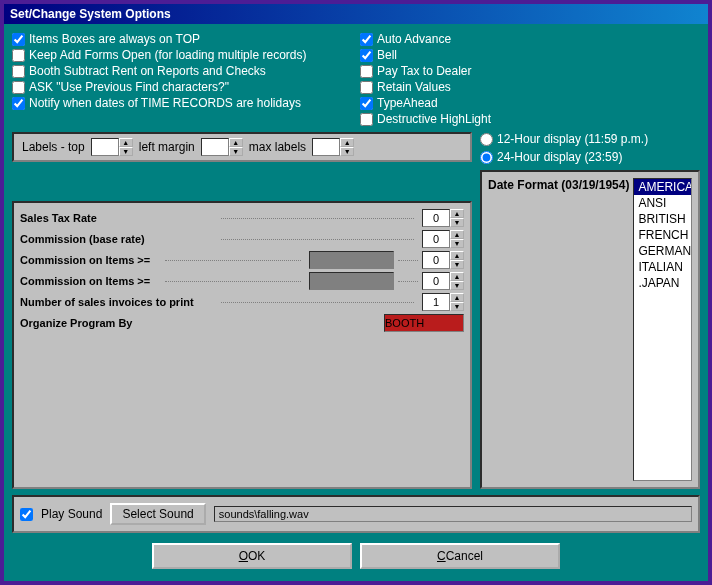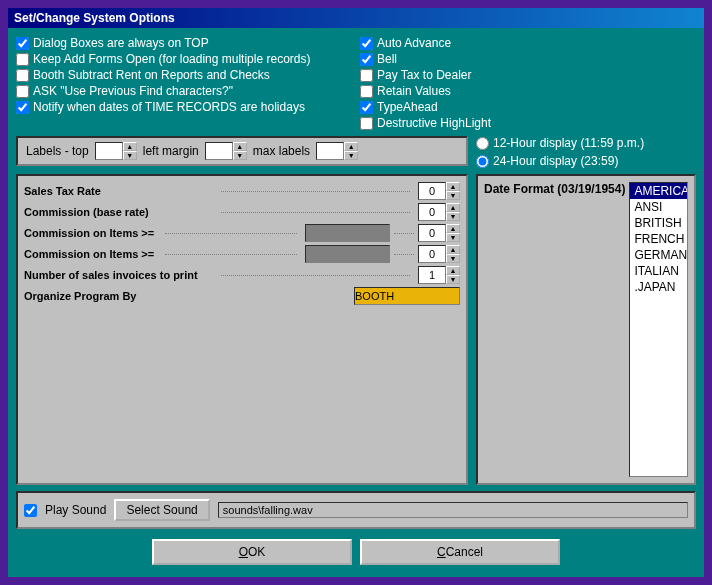--- a/index.html
+++ b/index.html
@@ -8,21 +8,21 @@
       font-size: 12px;
       background: #c0c0c0;
       width: 712px;
       height: 585px;
       overflow: hidden;
     }
     .window {
       width: 712px;
       height: 585px;
       background: #008080;
-      border: 8px solid #4c1d95;
+      border: 4px solid #4c1d95;
       display: flex;
       flex-direction: column;
     }
     .title-bar {
       background: linear-gradient(to right, #000080, #1084d0);
       color: white;
       padding: 3px 6px;
       font-size: 12px;
       font-weight: bold;
       flex-shrink: 0;
@@ -109,20 +109,21 @@
       flex: 1;
     }
     .fields-panel {
       background: #c0c0c0;
       border: 2px inset #808080;
       padding: 6px;
       flex: 1;
       display: flex;
       flex-direction: column;
       gap: 3px;
+      margin-top: 31px;
     }
     .field-row {
       display: flex;
       align-items: center;
       gap: 4px;
     }
     .field-label {
       font-size: 11px;
       color: #000;
       flex: 1;
@@ -136,24 +137,24 @@
     .field-input {
       width: 70px;
       height: 18px;
       border: 1px inset #808080;
       background: #c0c0c0;
       font-size: 11px;
       text-align: right;
       color: #808080;
     }
     .field-input-wide {
-      width: 106px;
+      width: 80px;
       height: 18px;
       border: 1px inset #808080;
-      background: #eab308;
+      background: #b91c1c;
       font-size: 11px;
       text-align: left;
       color: #000;
     }
     .date-panel {
       background: #c0c0c0;
       border: 2px inset #808080;
       padding: 6px;
       width: 220px;
       display: flex;
@@ -261,21 +262,21 @@
 <div class="window">
   <div class="title-bar">
     <span>Set/Change System Options</span>
   </div>
   <div class="content">
 
     <div class="top-section">
       <div class="left-checks" id="left-checks-container">
           <div class="check-item">
             <input type="checkbox" checked="" style="">
-            <span>Dialog Boxes are always on TOP</span>
+            <span>Items Boxes are always on TOP</span>
           </div>
           <div class="check-item">
             <input type="checkbox" style="">
             <span>Keep Add Forms Open (for loading multiple records)</span>
           </div>
           <div class="check-item">
             <input type="checkbox" style="">
             <span>Booth Subtract Rent on Reports and Checks</span>
           </div>
           <div class="check-item">

